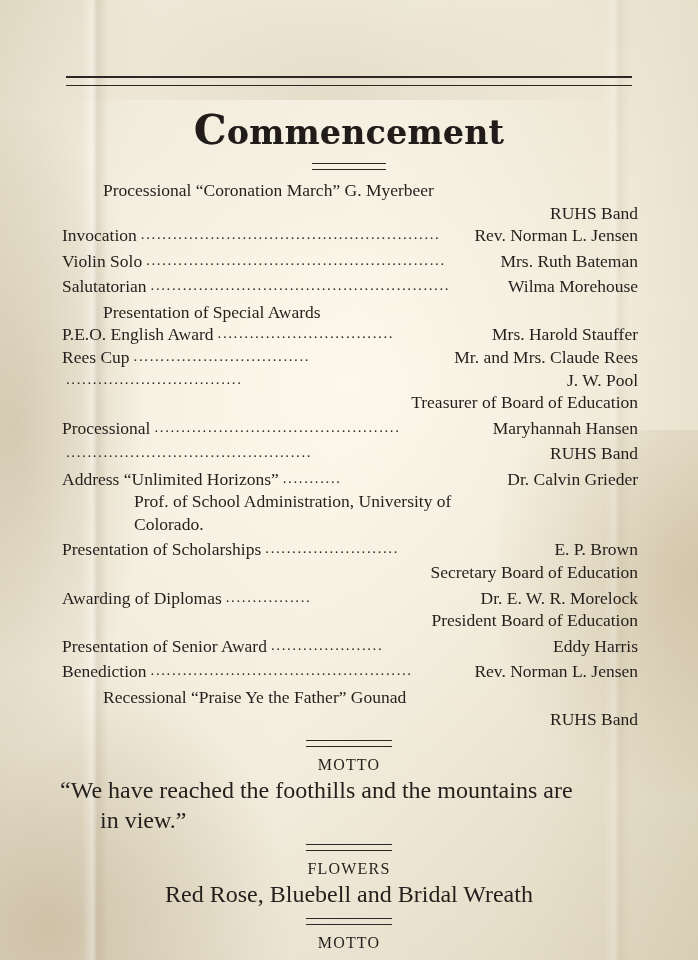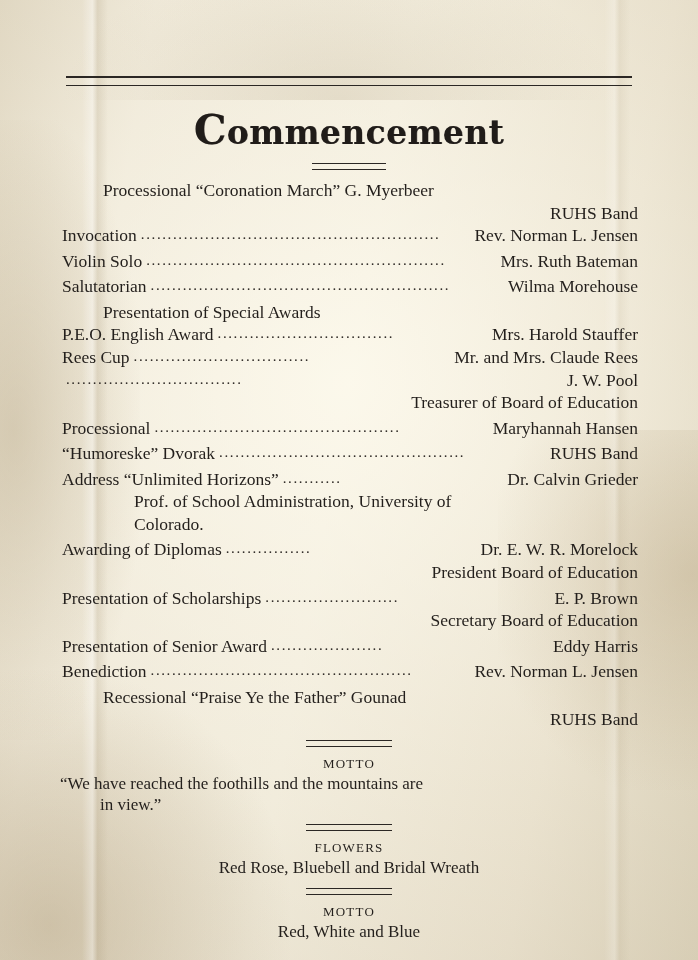--- a/index.html
+++ b/index.html
@@ -152,26 +152,26 @@
   }
   .group {
     margin-bottom: 3px;
   }
 
   .section {
     text-align: center;
     margin-top: 2px;
   }
   .section-head {
-    font-size: 13px;
+    font-size: 16px;
     letter-spacing: 1.2px;
     margin-bottom: 1px;
   }
   .section-body {
-    font-size: 17px;
+    font-size: 24px;
     line-height: 1.25;
   }
   .motto-text {
     text-align: left;
     padding-left: 8px;
   }
   .motto-text .cont {
     display: block;
     padding-left: 40px;
   }
@@ -256,52 +256,51 @@
     <div class="entry">
       <div class="line">
         <span class="left">Processional</span>
         <span class="dots">..............................................</span>
         <span class="right">Maryhannah Hansen</span>
       </div>
     </div>
 
     <div class="entry">
       <div class="line">
-        <span class="left">“Humoreske” Dvorak</span>
         <span class="dots">..............................................</span>
         <span class="right">RUHS Band</span>
       </div>
     </div>
 
     <div class="entry">
       <div class="line">
         <span class="left">Address “Unlimited Horizons”</span>
         <span class="dots">...........</span>
         <span class="right">Dr. Calvin Grieder</span>
       </div>
       <span class="sub-indent">Prof. of School Administration, University of</span>
       <span class="sub-indent2">Colorado.</span>
     </div>
 
     <div class="entry">
       <div class="line">
+        <span class="left">Presentation of Scholarships</span>
+        <span class="dots">.........................</span>
+        <span class="right">E. P. Brown</span>
+      </div>
+      <span class="sub">Secretary Board of Education</span>
+    </div>
+
+    <div class="entry">
+      <div class="line">
         <span class="left">Awarding of Diplomas</span>
         <span class="dots">................</span>
         <span class="right">Dr. E. W. R. Morelock</span>
       </div>
       <span class="sub">President Board of Education</span>
-    </div>
-
-    <div class="entry">
-      <div class="line">
-        <span class="left">Presentation of Scholarships</span>
-        <span class="dots">.........................</span>
-        <span class="right">E. P. Brown</span>
-      </div>
-      <span class="sub">Secretary Board of Education</span>
     </div>
 
     <div class="entry">
       <div class="line">
         <span class="left">Presentation of Senior Award</span>
         <span class="dots">.....................</span>
         <span class="right">Eddy Harris</span>
       </div>
     </div>
 

